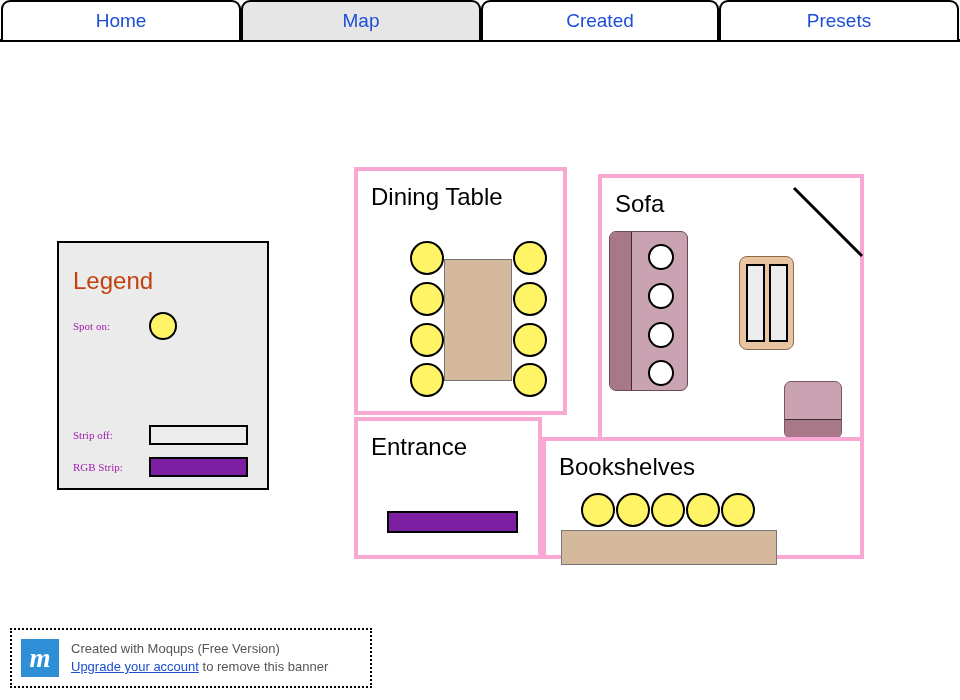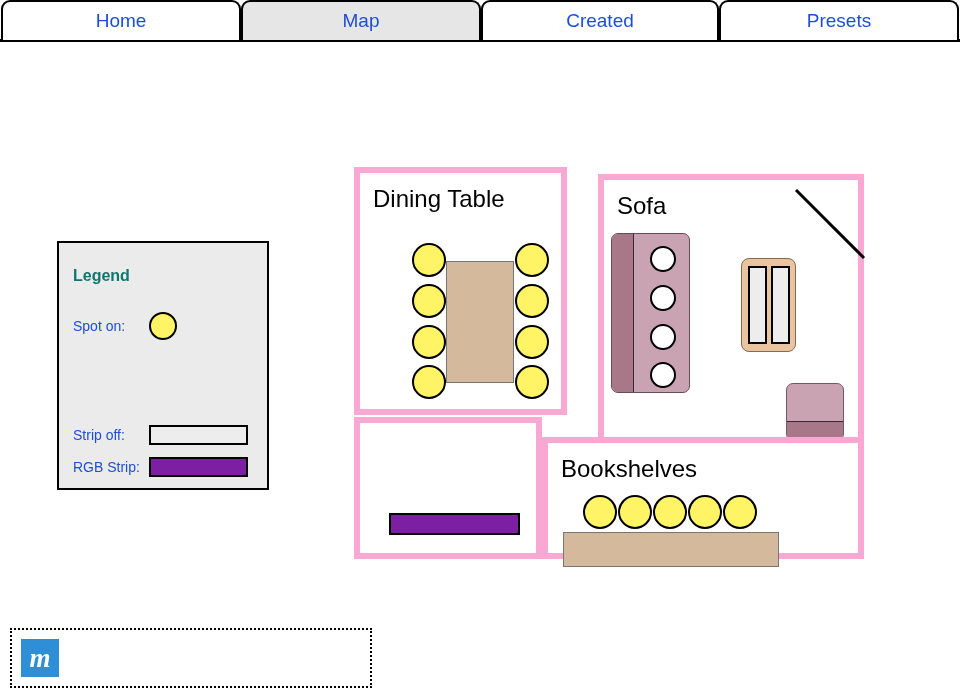--- a/index.html
+++ b/index.html
@@ -50,58 +50,58 @@
     position: absolute;
     left: 57px; top: 241px;
     width: 212px; height: 249px;
     box-sizing: border-box;
     background: #ebebeb;
     border: 2px solid #000;
   }
   .legend-title {
     position: absolute;
     left: 14px; top: 24px;
-    font-size: 16px;
-    color: #0f766e;
+    font-size: 24px;
+    color: #c2410c;
     white-space: nowrap;
-    font-weight: bold;
   }
   .legend-row {
     position: absolute;
     left: 14px;
     height: 34px;
     width: 190px;
     display: flex;
     align-items: center;
   }
   .legend-label {
-    font-size: 14px;
-    color: #1d4ed8;
+    font-size: 11px;
+    color: #a21caf;
     width: 76px;
     flex: none;
     white-space: nowrap;
+    font-family: Liberation Serif, serif;
   }
   .swatch-circle {
     width: 28px; height: 28px;
     border-radius: 50%;
     border: 2px solid #000;
     box-sizing: border-box;
   }
   .swatch-bar {
     width: 99px; height: 20px;
     border: 2px solid #000;
     box-sizing: border-box;
   }
 
   
   .room {
     position: absolute;
     box-sizing: border-box;
     background: #ffffff;
-    border: 6px solid #f9a8d4;
+    border: 4px solid #f9a8d4;
   }
   .room-title {
     position: absolute;
     left: 13px; top: 12px;
     font-size: 24px;
     color: #000;
     white-space: nowrap;
   }
 
   #room-dining  { left: 354px; top: 167px; width: 213px; height: 248px; }
@@ -302,28 +302,33 @@
   <div class="ottoman">
     <div class="ottoman-base"></div>
   </div>
 
   <svg class="diagonal" viewBox="0 0 72 72">
     <line x1="2" y1="2" x2="70" y2="70" stroke="#000" stroke-width="3"></line>
   </svg>
 </div>
 
 <div class="room" id="room-entrance">
+  <div class="room-title">Entrance</div>
   <div class="strip" id="entrance-strip" style="left: 29px; top: 90px; width: 131px; height: 22px; background: rgb(125, 31, 162);"></div>
 </div>
 
 <div class="room" id="room-books">
   <div class="room-title">Bookshelves</div>
   <span class="spot" id="books-spot-0" style="left: 35px; top: 52px; background: rgb(255, 244, 102);"></span>
   <span class="spot" id="books-spot-1" style="left: 70px; top: 52px; background: rgb(255, 244, 102);"></span>
   <span class="spot" id="books-spot-2" style="left: 105px; top: 52px; background: rgb(255, 244, 102);"></span>
   <span class="spot" id="books-spot-3" style="left: 140px; top: 52px; background: rgb(255, 244, 102);"></span>
   <span class="spot" id="books-spot-4" style="left: 175px; top: 52px; background: rgb(255, 244, 102);"></span>
   <div class="table-top" id="books-shelf" style="left: 15px; top: 89px; width: 216px; height: 35px; background: rgb(213, 185, 156);"></div>
 </div>
 
 <div class="banner">
   <div class="banner-logo">m</div>
+  <div class="banner-text">
+    <div>Created with Moqups (Free Version)</div>
+    <div><span class="banner-link">Upgrade your account</span><span> to remove this banner</span></div>
+  </div>
 </div>
 
 </body></html>

